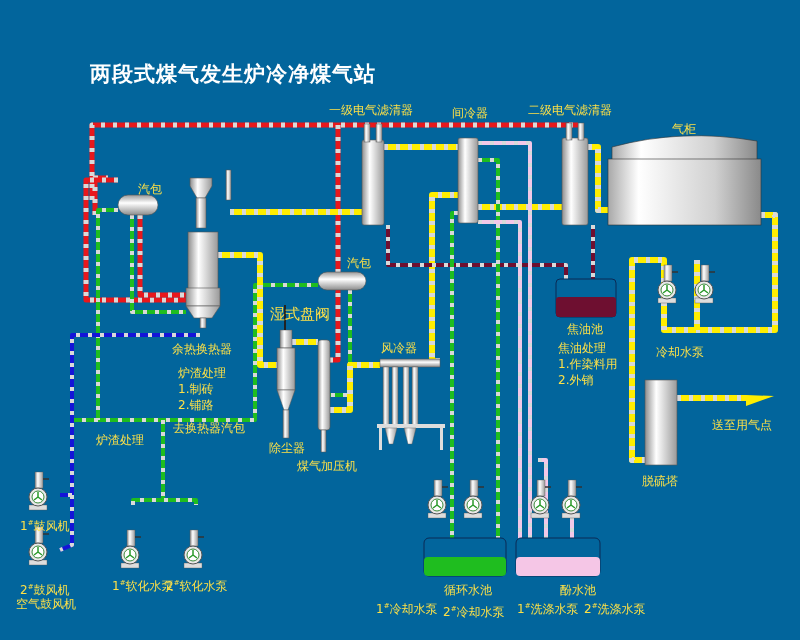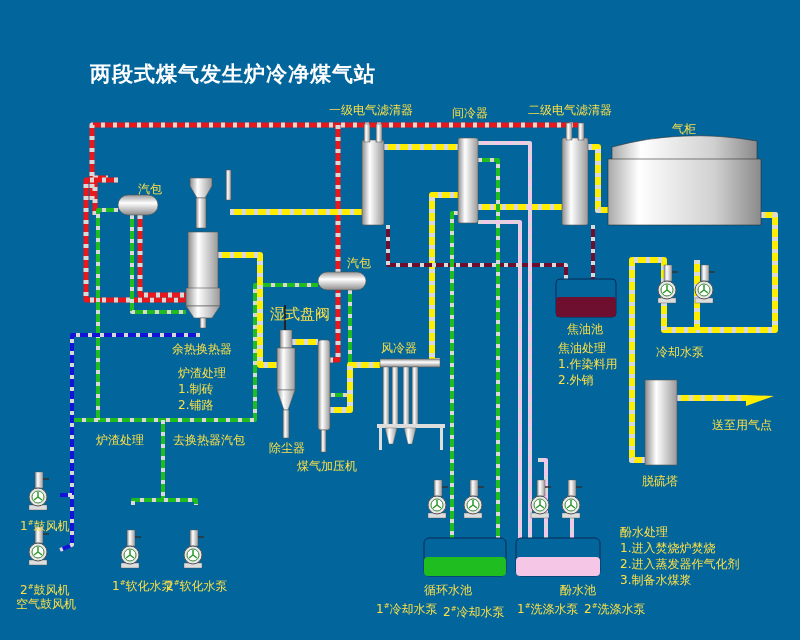--- a/index.html
+++ b/index.html
@@ -258,41 +258,35 @@
 <div class="lbl" style="left:172px;top:342px">余热换热器</div>
 <div class="lbl note" style="left:178px;top:365px">
   <div>炉渣处理</div>
   <div>1.制砖</div>
   <div>2.铺路</div>
 </div>
 <div class="lbl" style="left:269px;top:441px">除尘器</div>
 <div class="lbl" style="left:297px;top:459px">煤气加压机</div>
 <div class="lbl" style="left:381px;top:341px">风冷器</div>
 <div class="lbl" style="left:96px;top:433px">炉渣处理</div>
-<div class="lbl" style="left:173px;top:433px">去换热器汽包</div>
+<div class="lbl" style="left:173px;top:421px">去换热器汽包</div>
 <div class="lbl" style="left:567px;top:322px">焦油池</div>
 <div class="lbl note" style="left:558px;top:340px">
   <div>焦油处理</div>
   <div>1.作染料用</div>
   <div>2.外销</div>
 </div>
 <div class="lbl" style="left:656px;top:345px">冷却水泵</div>
 <div class="lbl" style="left:712px;top:418px">送至用气点</div>
 <div class="lbl" style="left:642px;top:474px">脱硫塔</div>
-<div class="lbl note" style="left:620px;top:524px">
-  <div>酚水处理</div>
-  <div>1.进入焚烧炉焚烧</div>
-  <div>2.进入蒸发器作气化剂</div>
-  <div>3.制备水煤浆</div>
-</div>
 
 <div class="lbl" style="left:20px;top:516px"><span>1</span><sup>#</sup><span>鼓风机</span></div>
 <div class="lbl" style="left:20px;top:580px"><span>2</span><sup>#</sup><span>鼓风机</span></div>
 <div class="lbl" style="left:16px;top:597px">空气鼓风机</div>
 <div class="lbl" style="left:112px;top:576px"><span>1</span><sup>#</sup><span>软化水泵</span></div>
 <div class="lbl" style="left:166px;top:576px"><span>2</span><sup>#</sup><span>软化水泵</span></div>
-<div class="lbl" style="left:424px;top:583px">循环水池</div>
+<div class="lbl" style="left:444px;top:583px">循环水池</div>
 <div class="lbl" style="left:560px;top:583px">酚水池</div>
 <div class="lbl" style="left:376px;top:599px"><span>1</span><sup>#</sup><span>冷却水泵</span></div>
 <div class="lbl" style="left:443px;top:602px"><span>2</span><sup>#</sup><span>冷却水泵</span></div>
 <div class="lbl" style="left:517px;top:599px"><span>1</span><sup>#</sup><span>洗涤水泵</span></div>
 <div class="lbl" style="left:584px;top:599px"><span>2</span><sup>#</sup><span>洗涤水泵</span></div>
 </div>
 
 </body></html>

